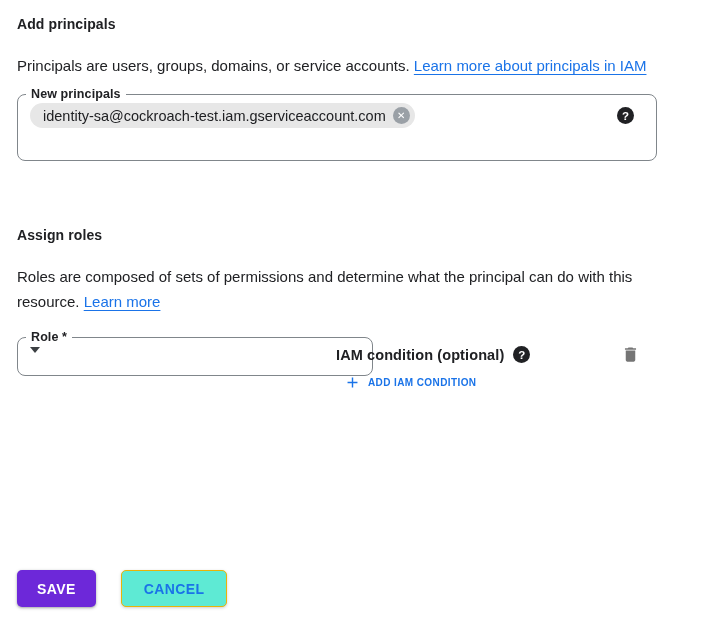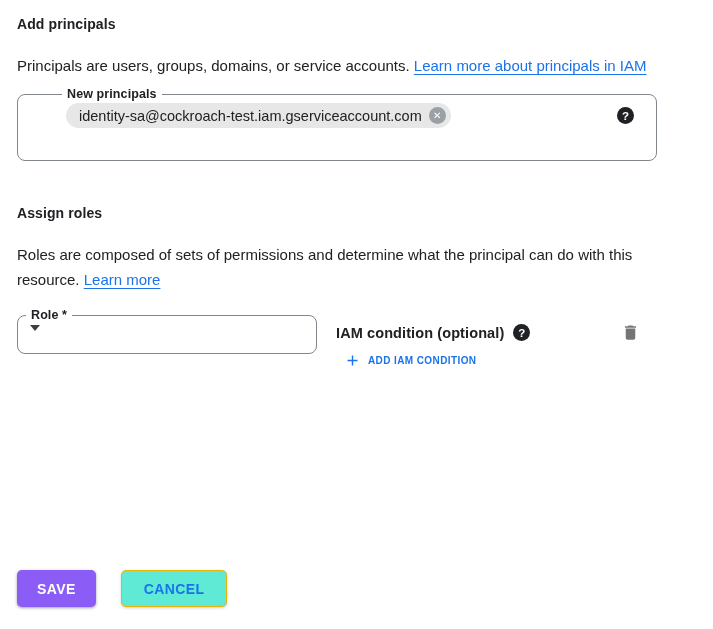--- a/index.html
+++ b/index.html
@@ -47,21 +47,20 @@
     padding: 0 5px;
     font-size: 12.5px;
     font-weight: 700;
     color: #202124;
     letter-spacing: 0.1px;
   }
   .principals-field {
     width: 640px;
     height: 74px;
     margin-top: 9px;
-    padding-left: 36px;
   }
   .field-row {
     display: flex;
     align-items: center;
     justify-content: space-between;
     padding: 2px 12px 0 12px;
     text-align: right;
   }
   .chip {
     display: inline-flex;
@@ -101,30 +100,30 @@
     height: 17px;
     border-radius: 50%;
     background: #202124;
     color: #fff;
     font-size: 11.5px;
     font-weight: 700;
     cursor: pointer;
     flex: 0 0 auto;
   }
   .help-icon.in-field { margin-right: 10px; }
-  h2.section-heading { margin-top: 41px; }
+  h2.section-heading { margin-top: 63px; }
   
   .role-row {
     display: flex;
     align-items: flex-start;
     width: 640px;
     margin-top: 16px;
   }
   .role-col { width: 300px; flex: 0 0 auto; }
-  .role-field { width: 300px; height: 46px; }
+  .role-field { width: 356px; height: 46px; }
   .role-value-row {
     display: flex;
     align-items: center;
     justify-content: space-between;
     padding: 1px 15px 0 12px;
   }
   .role-value { font-size: 15px; color: #202124; white-space: nowrap; }
   .dropdown-arrow {
     width: 0; height: 0;
     border-left: 5.5px solid transparent;
@@ -191,21 +190,21 @@
   .btn {
     font-family: inherit;
     font-size: 14px;
     font-weight: 700;
     letter-spacing: 0.4px;
     border-radius: 5px;
     height: 37px;
     cursor: pointer;
   }
   .btn-primary {
-    background: #8b5cf6;
+    background: #6d28d9;
     color: #fff;
     border: none;
     padding: 0 20px;
     box-shadow: 0 1px 2px rgba(60,64,67,.3), 0 1px 3px 1px rgba(60,64,67,.15);
   }
   .btn-secondary {
     background: #5eead4;
     color: #1a73e8;
     border: 1px solid #eab308;
     padding: 0 22px;

